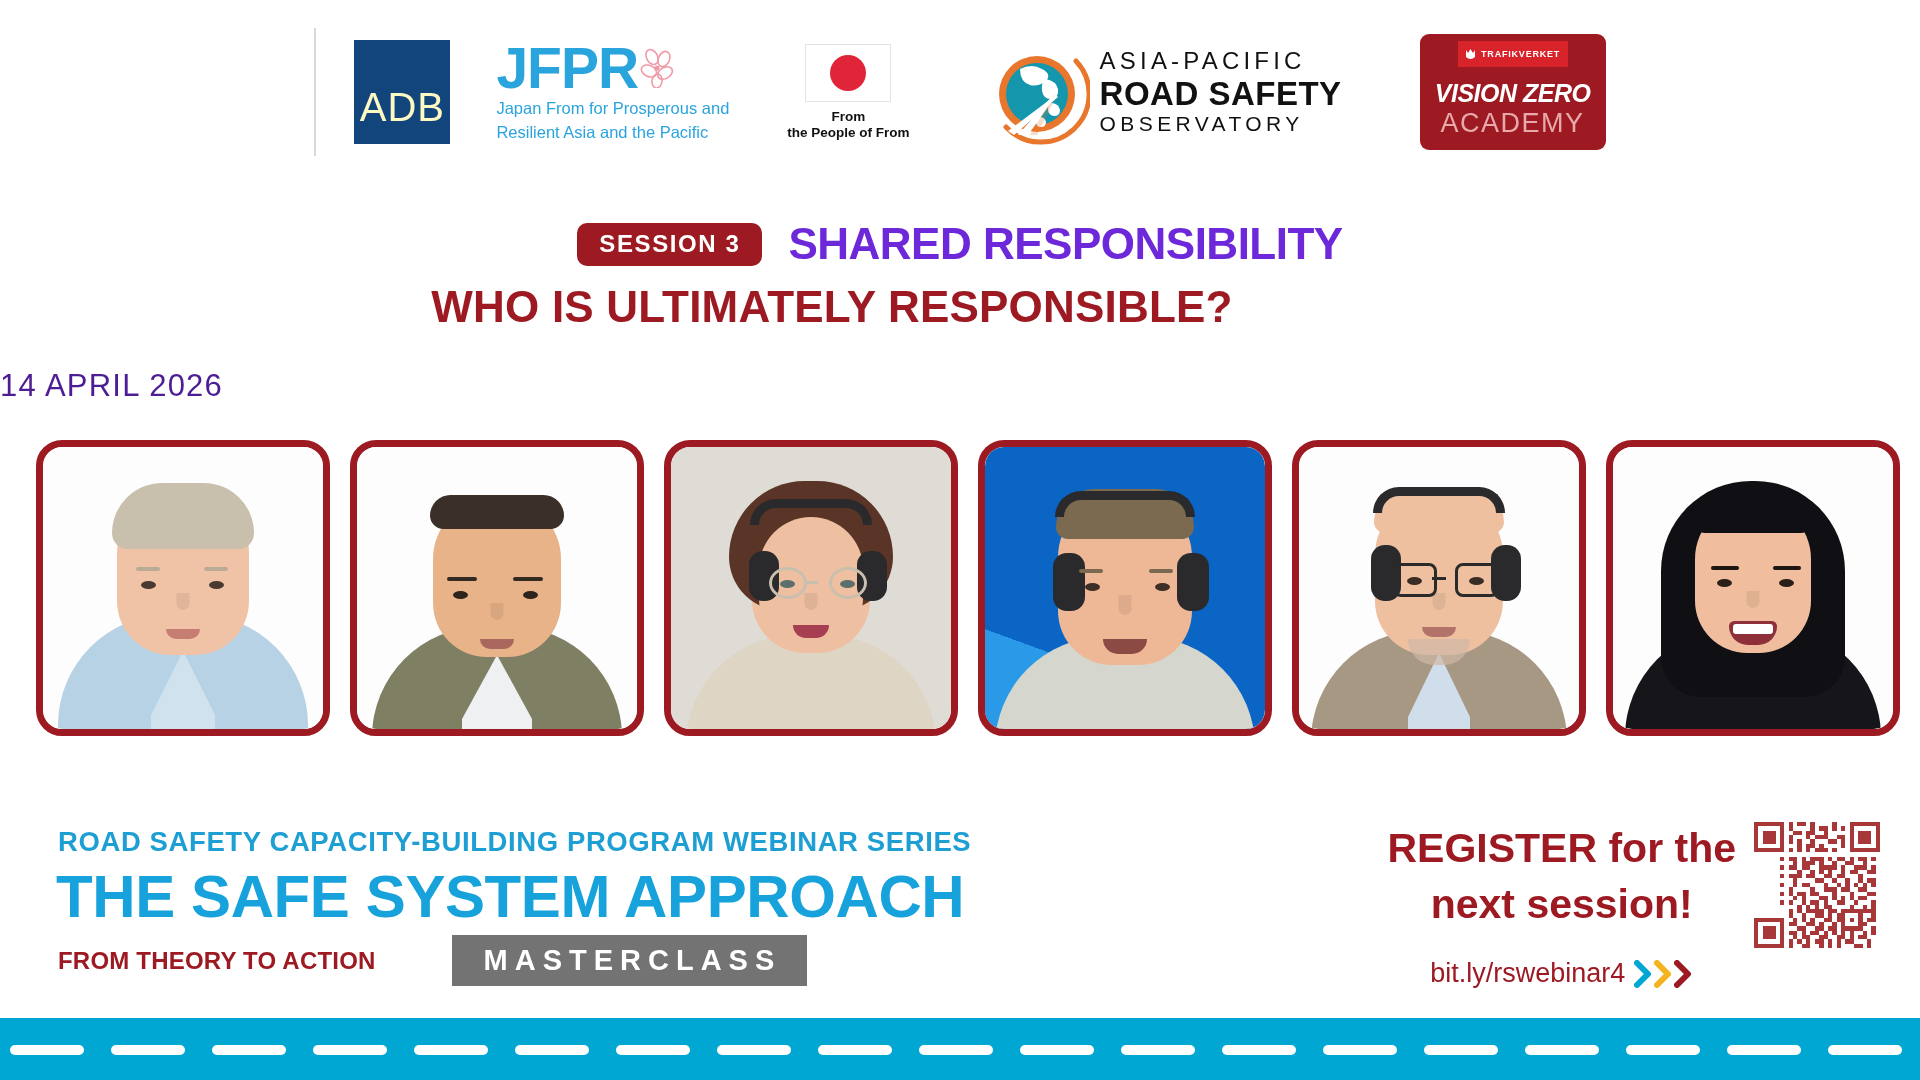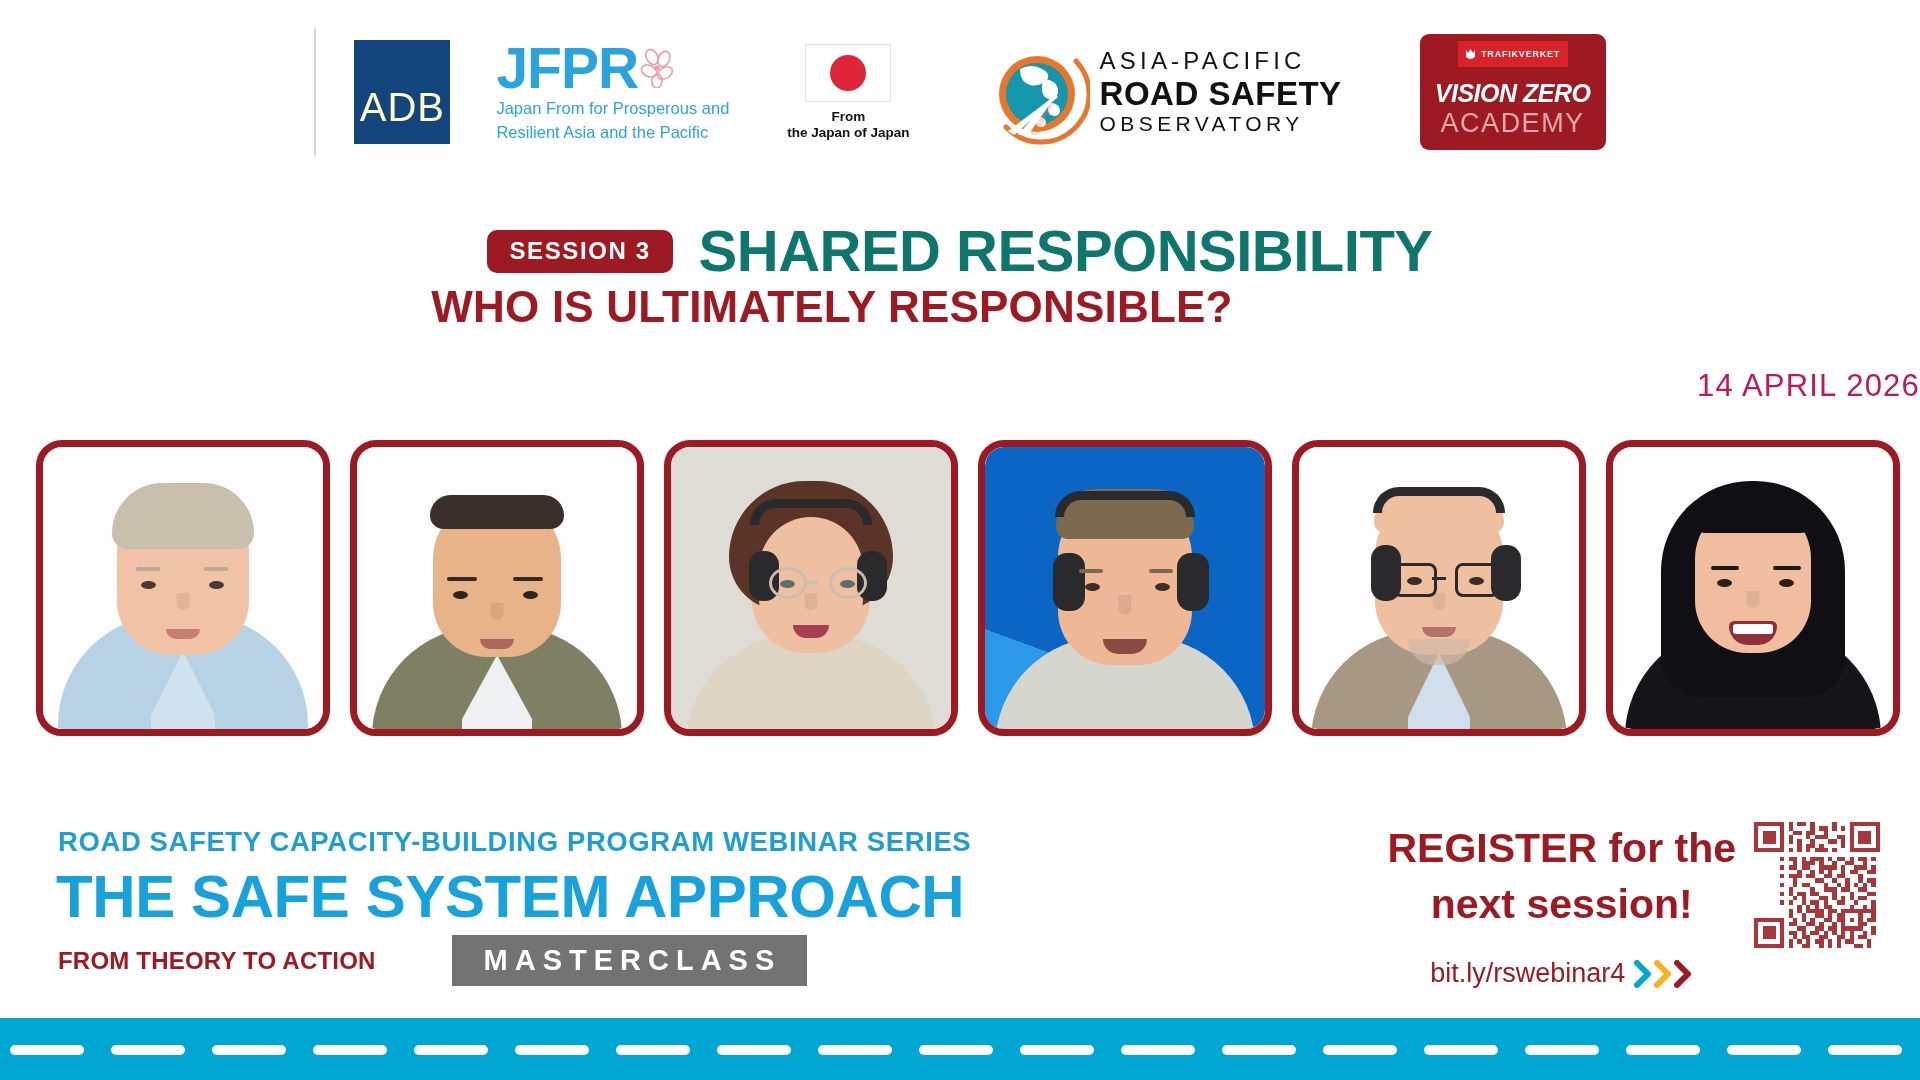--- a/index.html
+++ b/index.html
@@ -89,30 +89,30 @@
   .title-row {
     position: absolute; top: 222px; left: 0; width: 1920px;
     display: flex; align-items: center; justify-content: center; gap: 26px;
   }
   .session-badge {
     background: #9d1a22; color: #fff; border-radius: 10px;
     padding: 9px 22px 10px; font-size: 24px; font-weight: bold;
     letter-spacing: 1.6px; line-height: 1;
   }
   .title-main {
-    color: #0f766e; font-size: 58px; font-weight: bold;
+    color: #6d28d9; font-size: 44px; font-weight: bold;
     letter-spacing: -0.5px; line-height: 1;
   }
   .subtitle {
     position: absolute; top: 282px; left: 0; width: 1664px; text-align: center;
     color: #9d1a22; font-size: 44px; font-weight: bold; letter-spacing: 0.2px;
   }
   .date-line {
-    position: absolute; top: 368px; left: 0; width: 1920px; text-align: right;
-    color: #be185d; font-size: 31px; font-weight: 400; letter-spacing: 1.2px;
+    position: absolute; top: 368px; left: 0; width: 1920px; text-align: left;
+    color: #4c1d95; font-size: 31px; font-weight: 400; letter-spacing: 1.2px;
   }
 
   
   .tiles {
     position: absolute; top: 440px; left: 36px; width: 1896px; height: 296px;
     display: flex; gap: 20px;
   }
   .tile {
     width: 294px; height: 296px; border: 7px solid #9d1a22; border-radius: 26px;
     background: #fff; overflow: hidden; position: relative;
@@ -235,21 +235,21 @@
       <div class="jfpr-sub">Japan From for Prosperous and</div>
       <div class="jfpr-sub">Resilient Asia and the Pacific</div>
     </div>
 
     <div class="japan">
       <div class="flag">
         <div class="flag-dot"></div>
       </div>
       <div class="japan-cap">
         <div>From</div>
-        <div>the Japan of Japan</div>
+        <div>the People of From</div>
       </div>
     </div>
 
     <div class="aprso">
       <svg class="aprso-globe" viewBox="0 0 106 106">
         <path d="M92 22 A46 46 0 1 1 22 88" fill="none" stroke="#e8762c" stroke-width="5" stroke-linecap="round"></path>
         <circle cx="53" cy="55" r="38" fill="#e8762c"></circle>
         <circle cx="53" cy="55" r="31" fill="#1496ad"></circle>
         <path d="M36 30 q12 -6 22 0 q10 5 4 12 q-8 6 -16 4 q-10 -3 -10 -16z" fill="#fff"></path>
         <path d="M62 40 q10 2 12 10 q1 8 -6 10 q-8 1 -10 -8 q-1 -9 4 -12z" fill="#fff"></path>

